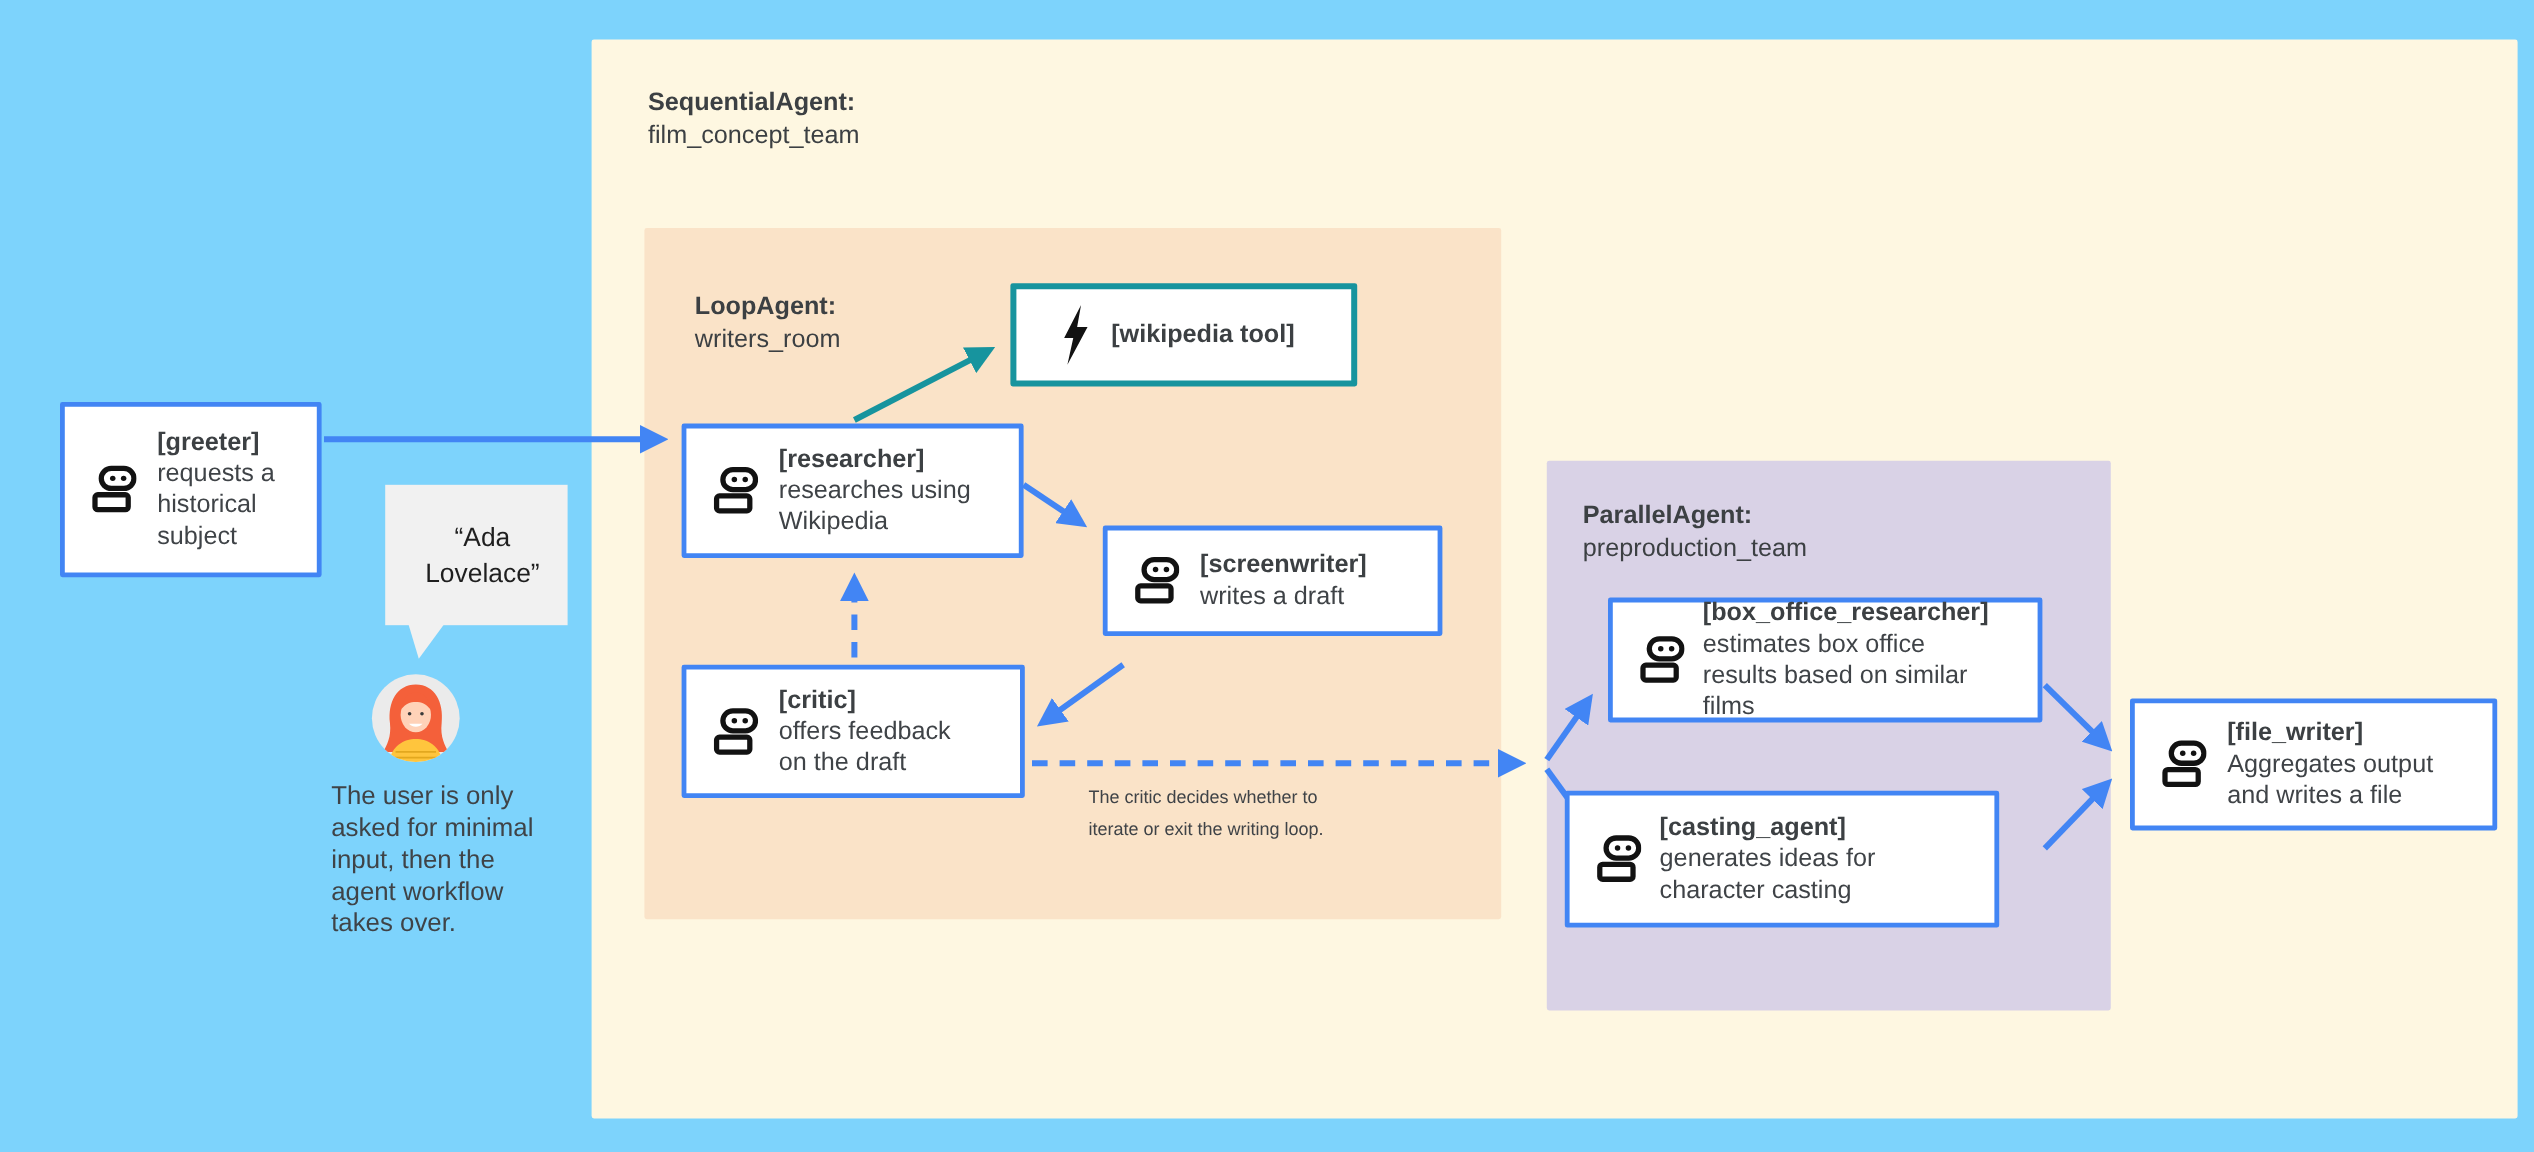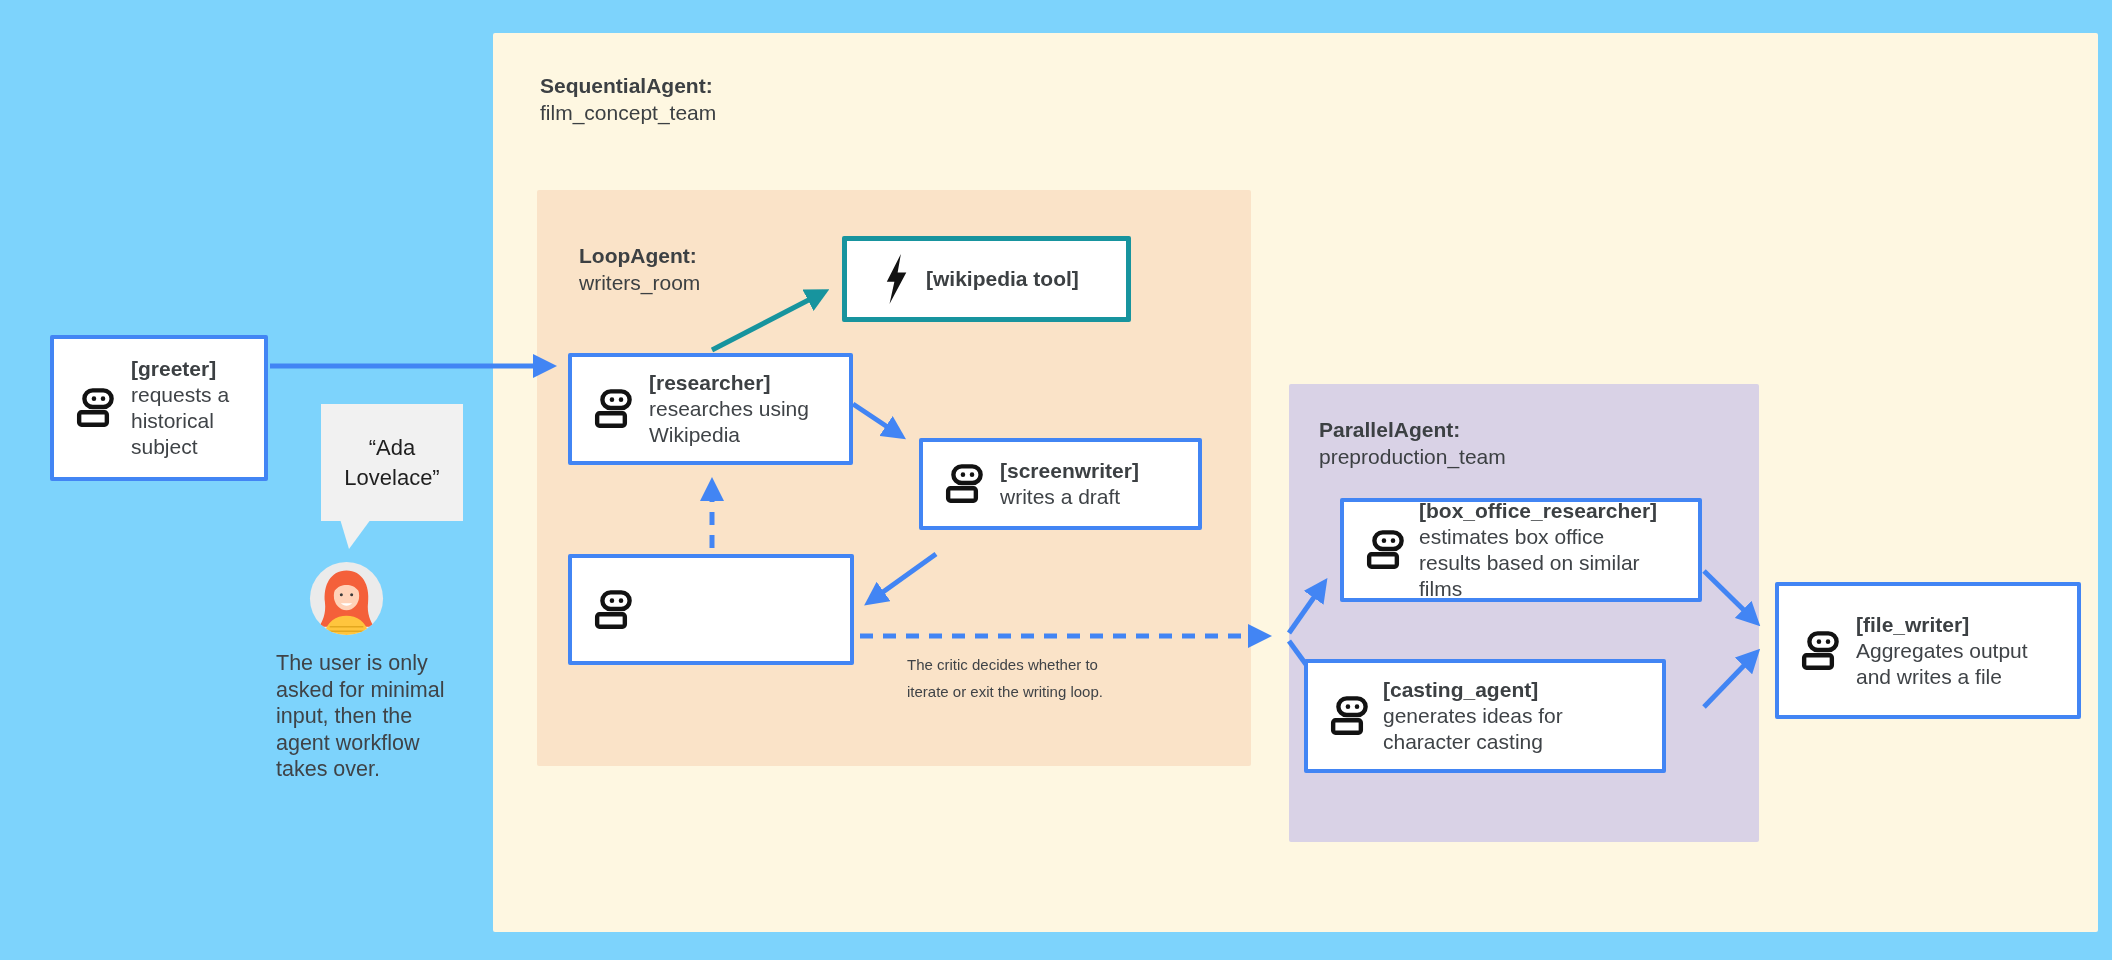--- a/index.html
+++ b/index.html
@@ -28,26 +28,26 @@
   .node-title{font-weight:700;font-size:21px;line-height:26px;color:#3C4043;}
   .node-desc{font-size:21px;line-height:26px;color:#3F4347;white-space:pre-line;}
   #node-greeter{left:50px;top:335px;width:218px;height:146px;}
   #node-researcher{left:568px;top:353px;width:285px;height:112px;}
   #node-wikipedia{left:842px;top:236px;width:289px;height:86px;border-color:#17949E;border-width:5px;padding-left:36px;}
   #node-wikipedia .bolt{width:26px;height:52px;flex:0 0 auto;}
   #node-screenwriter{left:919px;top:438px;width:283px;height:92px;}
   #node-critic{left:568px;top:554px;width:286px;height:111px;}
   #node-box-office{left:1340px;top:498px;width:362px;height:104px;gap:15px;}
   #node-casting{left:1304px;top:659px;width:362px;height:114px;gap:15px;}
-  #node-file-writer{left:1775px;top:582px;width:306px;height:137px;}
+  #node-file-writer{left:1775px;top:582px;width:306px;height:110px;}
 
   #speech-bubble{
     position:absolute;left:321px;top:404px;width:142px;height:117px;background:#F1F1F1;z-index:6;
     display:flex;align-items:center;justify-content:center;text-align:center;
-    font-size:22px;line-height:30px;color:#1F1F1F;white-space:pre-line;
+    font-size:22px;line-height:30px;color:#1F1F1F;white-space:pre-line;padding-left:10px;
   }
   #speech-bubble-tail{
     position:absolute;left:340px;top:519px;width:0;height:0;z-index:6;
     border-left:9px solid transparent;border-right:22px solid transparent;border-top:30px solid #F1F1F1;
   }
   #user-avatar{position:absolute;left:309px;top:561px;width:75px;height:75px;z-index:6;}
   #user-note{
     position:absolute;left:276px;top:650px;z-index:6;
     font-size:21.5px;line-height:26.5px;color:#3F4347;white-space:pre-line;
   }
@@ -154,20 +154,25 @@
     <div class="node-text">
       <span class="node-title">[screenwriter]</span>
       <span class="node-desc">writes a draft</span>
     </div>
   </div>
 
   <div class="node" id="node-critic">
     <svg class="robot">
         <use href="#robot"></use>
       </svg>
+    <div class="node-text">
+      <span class="node-title">[critic]</span>
+      <span class="node-desc">offers feedback
+on the draft</span>
+    </div>
   </div>
 
   <div class="node" id="node-box-office">
     <svg class="robot">
         <use href="#robot"></use>
       </svg>
     <div class="node-text">
       <span class="node-title">[box_office_researcher]</span>
       <span class="node-desc">estimates box office
 results based on similar

